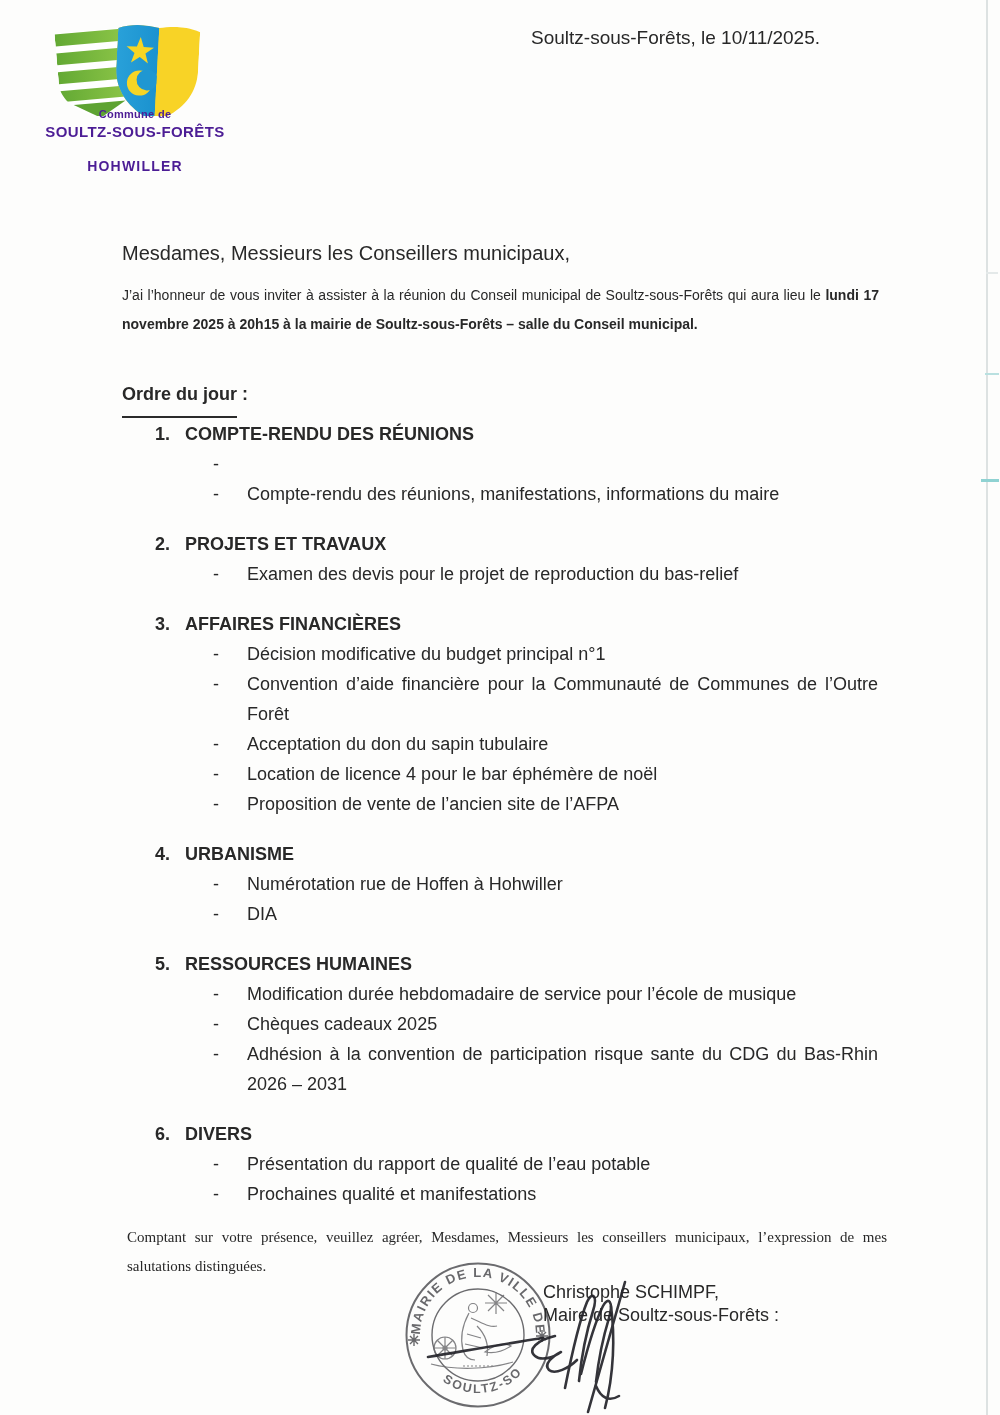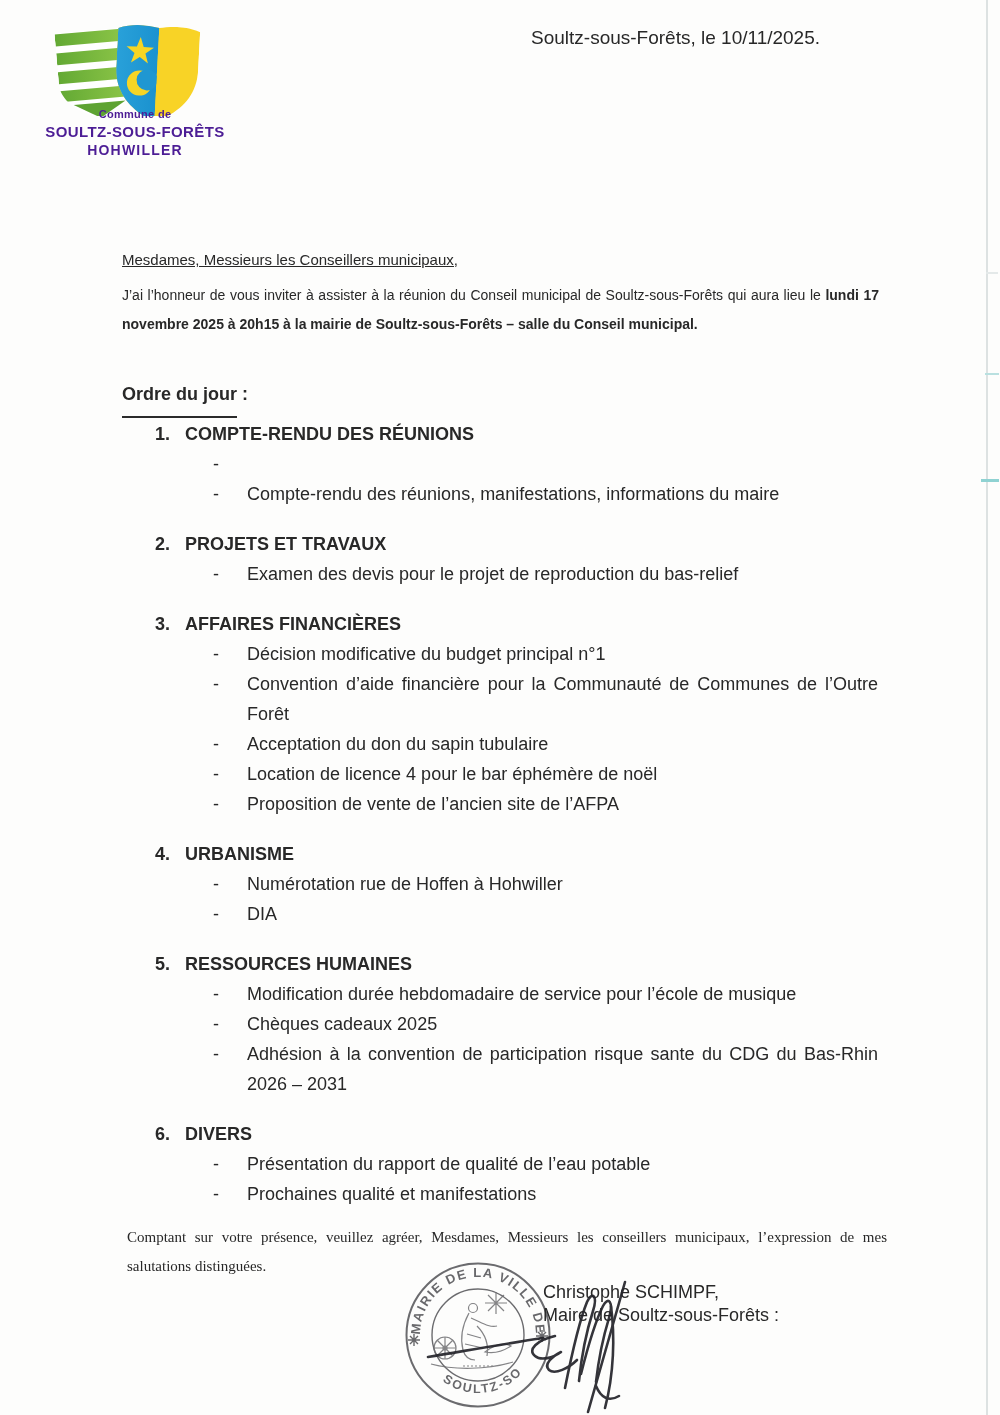--- a/index.html
+++ b/index.html
@@ -12,24 +12,24 @@
   .scanline { position:absolute; left:986px; top:0; width:2px; height:1415px; background:#dde2e2; }
   .tick1 { position:absolute; left:985px; top:373px; width:14px; height:2px; background:#b9e0e0; }
   .tick2 { position:absolute; left:981px; top:479px; width:18px; height:3px; background:#8fd2d2; }
   .tick3 { position:absolute; left:986px; top:272px; width:12px; height:2px; background:#e4e9e9; }
   
   .logo-svg { position:absolute; left:50px; top:24px; }
   .logo-caption { position:absolute; left:40px; top:108px; width:190px; text-align:center;
     color:#4c1d95; font-weight:bold; }
   .cap-small { font-size:11px; letter-spacing:.3px; }
   .cap-name  { font-size:15px; letter-spacing:.4px; margin-top:3px; white-space:nowrap; }
-  .cap-sub   { font-size:14px; letter-spacing:1.2px; margin-top:2px; }
+  .cap-sub   { font-size:14px; letter-spacing:1.2px; margin-top:18px; }
   .dateline  { position:absolute; left:531px; top:27px; font-size:19px; }
   
-  .salutation { position:absolute; left:122px; top:236px; font-size:15px;text-decoration:underline; }
+  .salutation { position:absolute; left:122px; top:222px; font-size:20px; }
   .intro { position:absolute; left:122px; top:267px; width:757px; font-size:14px;
     line-height:29px; text-align:justify; }
   .odj { position:absolute; left:122px; top:366px; font-size:18px; font-weight:bold; }
   .odj .u { border-bottom:2px solid #2b2b2b; padding-bottom:12px; }
   .agenda { position:absolute; left:155px; top:419px; width:723px; font-size:18px; }
   .section { margin-top:20px; }
   .section:first-child { margin-top:0; }
   .sec-head { display:flex; font-weight:bold; line-height:30px; }
   .sec-head .num { width:30px; flex:0 0 30px; }
   .item { display:flex; line-height:30px; padding-left:58px; }

